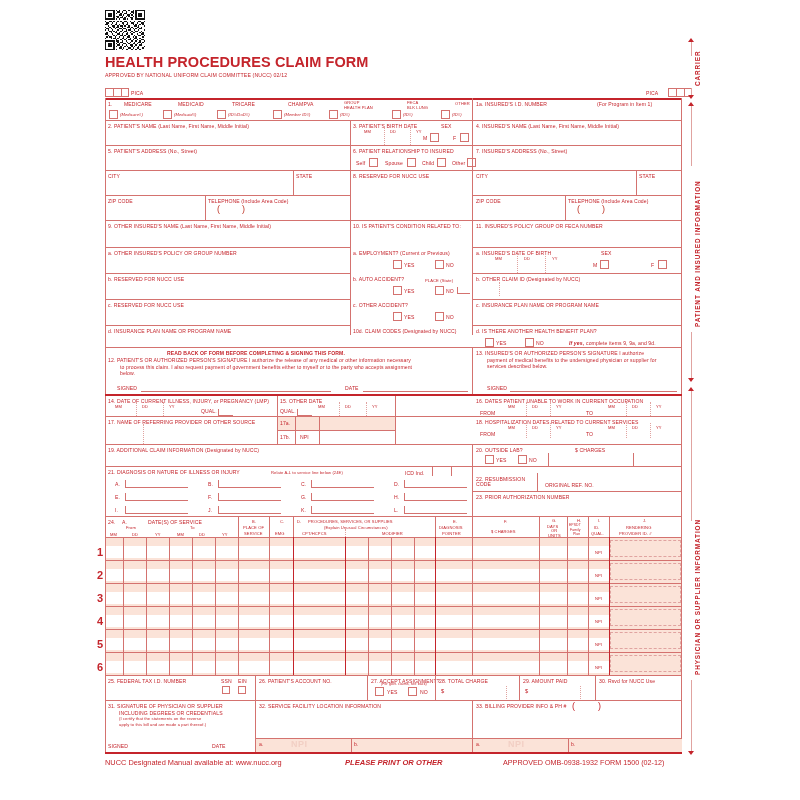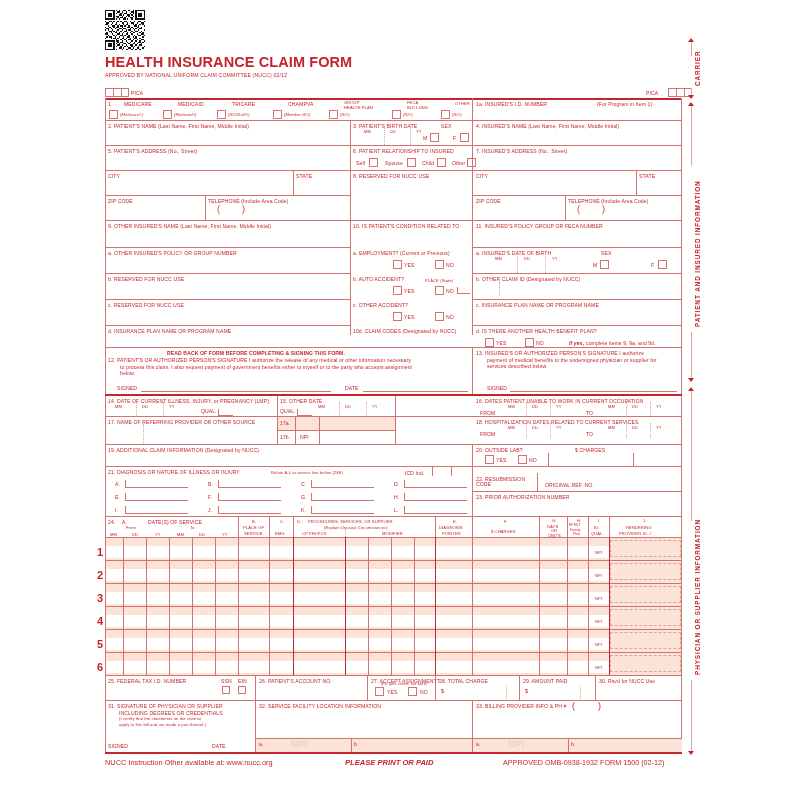--- a/index.html
+++ b/index.html
@@ -294,21 +294,21 @@
         <rect x="8" y="28" width="1" height="1"></rect>
             <rect x="12" y="28" width="1" height="1"></rect>
             <rect x="15" y="28" width="2" height="1"></rect>
             <rect x="19" y="28" width="1" height="1"></rect>
             <rect x="22" y="28" width="1" height="1"></rect>
             <rect x="25" y="28" width="1" height="1"></rect>
       </g>
     </svg>
   </div>
 
-  <div id="title">HEALTH INSURANCE CLAIM FORM</div>
+  <div id="title">HEALTH PROCEDURES CLAIM FORM</div>
   <div id="approvedby">APPROVED BY NATIONAL UNIFORM CLAIM COMMITTEE (NUCC) 02/12</div>
 
   <div class="pica-boxes" style="left:0px;top:78px;">
         <div></div>
         <div></div>
         <div></div>
       </div>
   <div class="t lbl" style="left:26px;top:80px;">PICA</div>
 
   <div class="t lbl" style="left:541px;top:80px;">PICA</div>
@@ -795,18 +795,18 @@
   <div class="t" style="left:493px;top:691px;font-size:9px;color:var(--red);">)</div>
   <div class="hl" style="left:367px;top:728px;width:210px;"></div>
   <div class="peachrow" style="left:367.5px;top:728.5px;width:209px;height:13px;"></div>
   <div class="t lbl" style="left:371px;top:731px;">a.</div>
   <div class="npi-ghost" style="left:403px;top:729px;">NPI</div>
   <div class="vl" style="left:463px;top:728px;height:14px;"></div>
   <div class="t lbl" style="left:466px;top:731px;">b.</div>
 
   <div class="hl-dark" style="left:0px;top:742px;width:577px;height:1.6px;background:var(--red);"></div>
 
-  <div id="footleft" style="top:748px;">NUCC Instruction Other available at: www.nucc.org</div>
-  <div id="footmid" style="left:240px;top:748px;">PLEASE PRINT OR PAID</div>
+  <div id="footleft" style="top:748px;">NUCC Designated Manual available at: www.nucc.org</div>
+  <div id="footmid" style="left:240px;top:748px;">PLEASE PRINT OR OTHER</div>
   <div id="footright" style="left:398px;top:748px;">APPROVED OMB-0938-1932 FORM 1500 (02-12)</div>
 
  </div>
 </div>
 
 </body></html>

